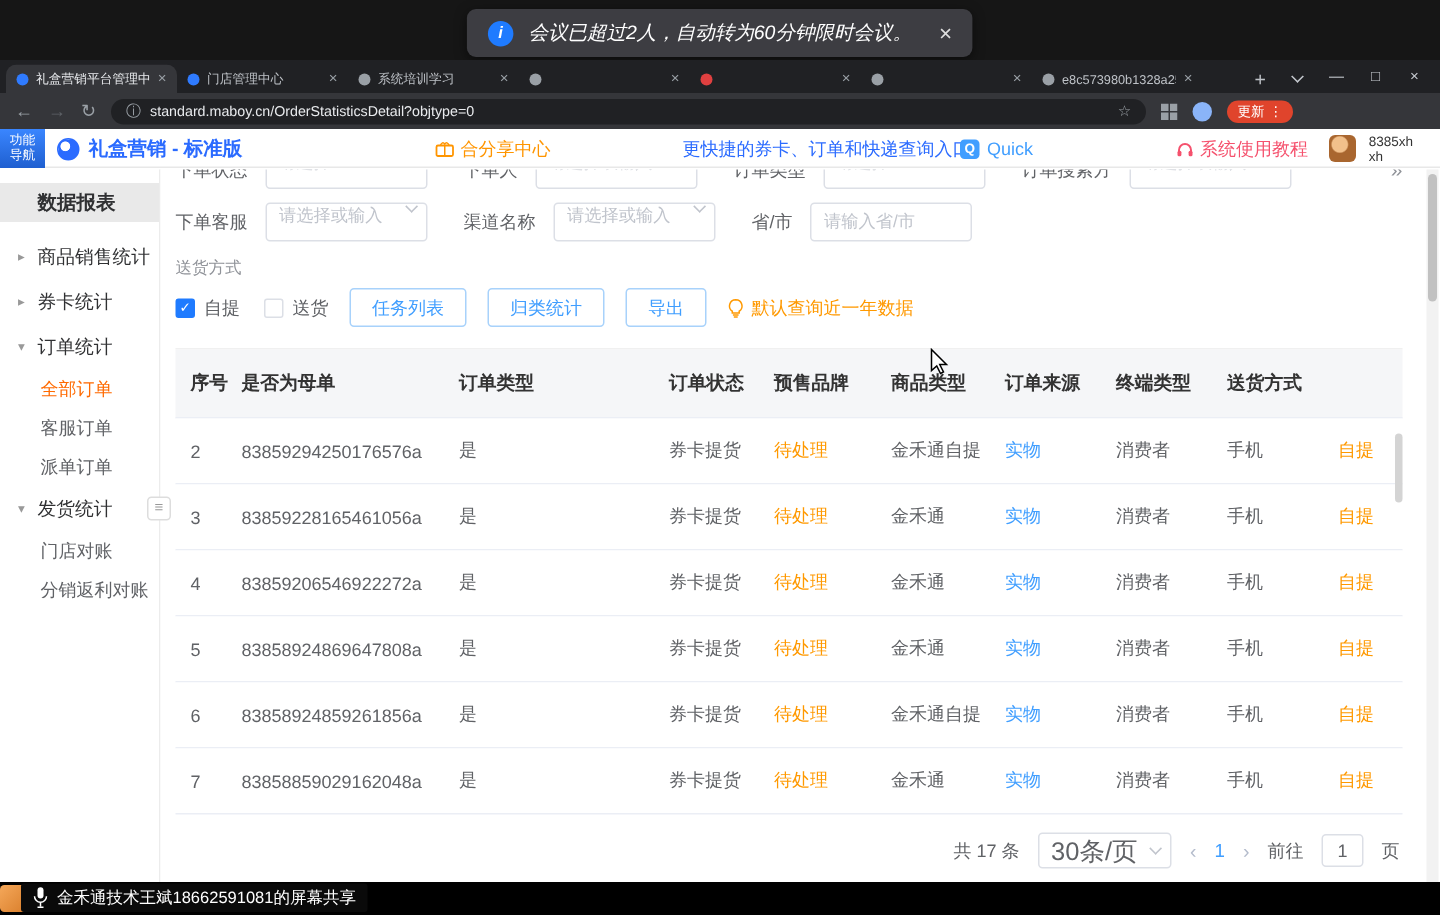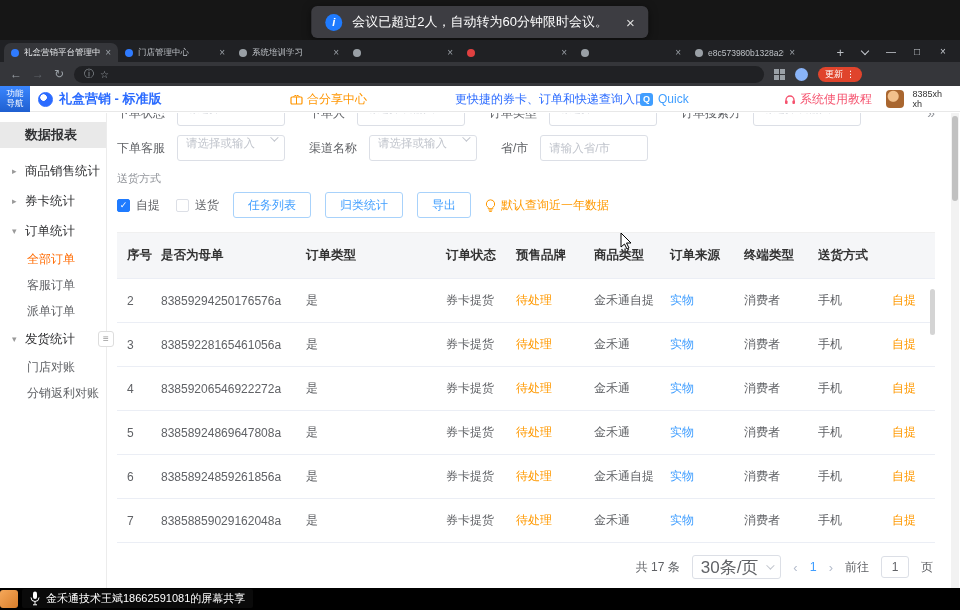--- a/index.html
+++ b/index.html
@@ -7,21 +7,21 @@
   body { position:relative; background:#000; font-family:"Liberation Sans","DejaVu Sans",sans-serif; }
 
   
   .top-strip { position:absolute; top:0; left:0; right:0; height:40px; background:#161616; }
   .toast { position:absolute; top:6px; left:50%; transform:translateX(-50%);
            background:#3d3d42; border-radius:6px; display:flex; align-items:center;
            gap:10px; padding:7px 14px; white-space:nowrap; box-shadow:0 2px 8px rgba(0,0,0,.5); }
   .toast-info { width:17px; height:17px; border-radius:50%; background:#1f7bff; color:#fff;
                 font-size:11px; font-style:italic; font-weight:bold; display:flex;
                 align-items:center; justify-content:center; flex:0 0 auto; }
-  .toast-msg { color:#fff; font-size:13px; }
+  .toast-msg { color:#fff; font-size:13px;font-style:italic; }
   .toast-close { color:#ddd; font-size:15px; margin-left:8px; cursor:pointer; }
 
   
   .tabbar { position:absolute; top:40px; left:0; right:0; height:22px; background:#202124;
             display:flex; align-items:flex-end; padding:0 4px; }
   .tab-strip { display:flex; align-items:flex-end; overflow:hidden; flex:1; }
   .tab { height:19px; flex:0 1 114px; min-width:60px; display:flex; align-items:center; gap:5px;
          padding:0 7px; border-radius:7px 7px 0 0; color:#bdc1c6; font-size:8.5px; overflow:hidden; }
   .tab.active { background:#35363a; color:#e8eaed; }
   .fav { width:8px; height:8px; border-radius:50%; flex:0 0 auto; background:#9aa0a6; }
@@ -136,21 +136,21 @@
                    text-align:center; font-size:12px; color:#606266; outline:none; }
 
   
   .page-scrollbar { position:absolute; top:27px; right:1px; bottom:0; width:8px; background:#f2f2f2; }
   .page-scroll-thumb { width:6px; margin:3px auto 0; height:85px; background:#c1c1c1; border-radius:3px; }
 
   
   .bottom-strip { position:absolute; bottom:0; left:0; right:0; height:22px; background:#000; }
   .meet-avatar { position:absolute; left:0; bottom:2px; width:18px; height:18px; border-radius:3px;
                  background:linear-gradient(135deg,#f5a85a,#d97e2b); }
-  .share-pill { position:absolute; left:22px; bottom:2px; height:19px; display:flex; align-items:center;
+  .share-pill { position:absolute; left:14px; bottom:2px; height:19px; display:flex; align-items:center;
                 gap:6px; padding:0 8px; background:#0a0a0a; border-radius:2px; }
   .share-text { color:#fff; font-size:11px; white-space:nowrap; }
 
   
   .cursor { position:absolute; left:620px; top:232px; z-index:90; }
 </style>
 </head>
 <body>
 
 <div class="top-strip">
@@ -207,20 +207,21 @@
     <span class="win-btn">×</span>
   </div>
 </div>
 
 <div class="urlbar">
   <span class="nav-ic">←</span>
   <span class="nav-ic dis">→</span>
   <span class="nav-ic">↻</span>
   <div class="url-pill">
     <span class="url-info">ⓘ</span>
+    <span class="url-text">standard.maboy.cn/OrderStatisticsDetail?objtype=0</span>
     <span class="url-star">☆</span>
   </div>
   <svg width="11" height="11">
     <rect x="0" y="0" width="5" height="5" fill="#9aa0a6"></rect>
       <rect x="6" y="0" width="5" height="5" fill="#9aa0a6"></rect>
     <rect x="0" y="6" width="5" height="5" fill="#9aa0a6"></rect>
       <rect x="6" y="6" width="5" height="5" fill="#9aa0a6"></rect>
   </svg>
   <span class="browser-avatar"></span>
   <span class="update-pill">

